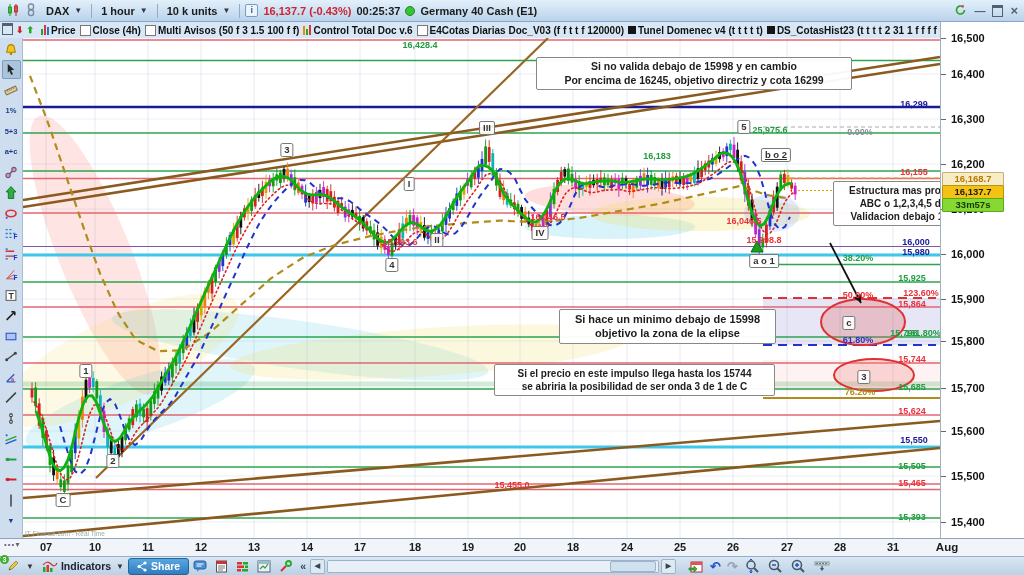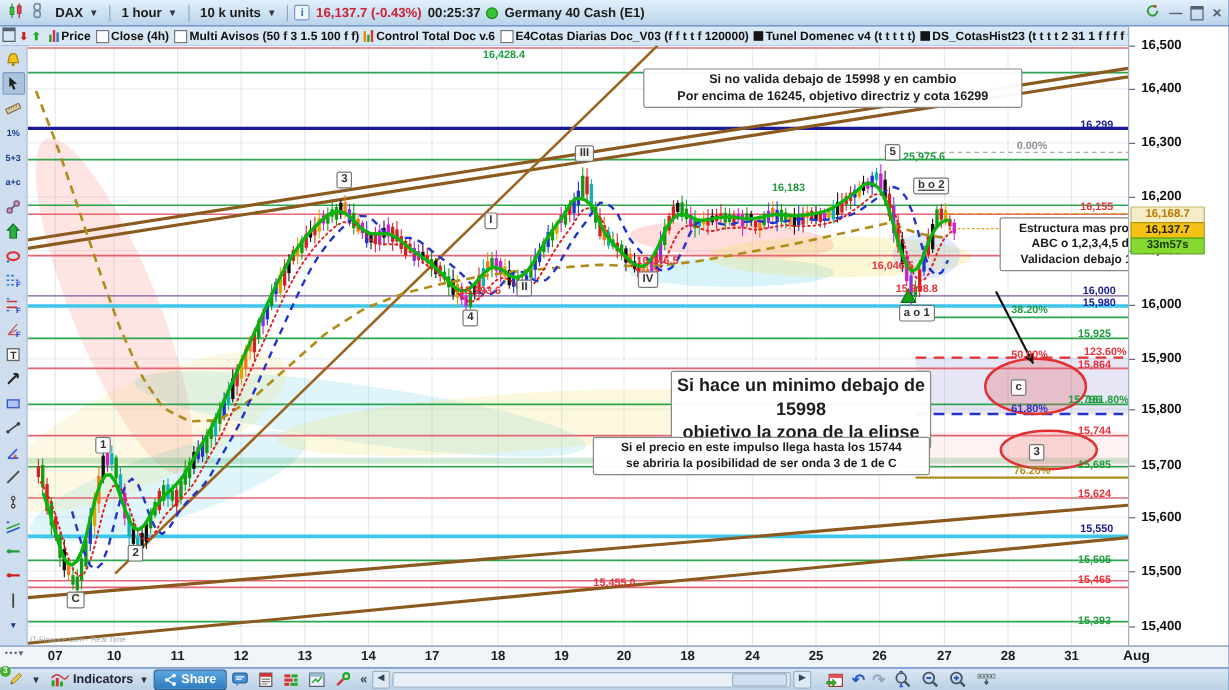--- a/index.html
+++ b/index.html
@@ -1,16 +1,16 @@
 <!DOCTYPE html>
 <html><head>
 <meta charset="utf-8">
 <style>
   html,body{margin:0;padding:0;background:#9db4cc;}
-  #app{position:relative;width:1024px;height:575px;overflow:hidden;background:#1d4ed8;
+  #app{position:relative;width:1024px;height:575px;overflow:hidden;background:#86efac;
        font-family:"Liberation Sans",sans-serif;box-shadow:0 0 0 1px #5d7fa6 inset;}
   
   .titlebar{position:absolute;left:0;top:0;width:1024px;height:22px;box-sizing:border-box;
     background:linear-gradient(#e3f0fb,#b9d3ea);border-bottom:1px solid #88a6c6;
     display:flex;align-items:center;gap:5px;padding:0 6px;font-size:11px;font-weight:bold;color:#1b1b1b;}
   .tb-sep{width:1px;height:14px;background:#93aac4;}
   .drop{font-size:8px;color:#334;margin-left:2px;}
   .price-txt{font-weight:bold;}
   .green-dot{width:8px;height:8px;border-radius:50%;background:#35c435;border:1px solid #1d8a1d;}
   .info-ico{width:11px;height:11px;background:#eef4fb;border:1px solid #7a9cc0;color:#3366aa;
@@ -829,21 +829,21 @@
         <div class="lbl" style="left: 889px; top: 266px; color: rgb(232, 50, 60);">15,864</div>
         <div class="lbl" style="left: 881px; top: 295px; color: rgb(31, 157, 63);">15,796</div>
         <div class="lbl" style="left: 889px; top: 321px; color: rgb(232, 50, 60);">15,744</div>
         <div class="lbl" style="left: 889px; top: 349px; color: rgb(31, 157, 63);">15,685</div>
         <div class="lbl" style="left: 889px; top: 373px; color: rgb(232, 50, 60);">15,624</div>
         <div class="lbl" style="left: 891px; top: 402px; color: rgb(26, 26, 150);">15,550</div>
         <div class="lbl" style="left: 889px; top: 428px; color: rgb(31, 157, 63);">15,505</div>
         <div class="lbl" style="left: 889px; top: 445px; color: rgb(232, 50, 60);">15,465</div>
         <div class="lbl" style="left: 489px; top: 447px; color: rgb(232, 50, 60);">15,455.0</div>
         <div class="lbl" style="left: 889px; top: 479px; color: rgb(31, 157, 63);">15,393</div>
-        <div class="lbl" style="left: 837px; top: 83px; color: rgb(138, 143, 152);">0.00%</div>
+        <div class="lbl" style="left: 837px; top: 94px; color: rgb(138, 143, 152);">0.00%</div>
         <div class="lbl" style="left: 835px; top: 220px; color: rgb(31, 157, 63);">38.20%</div>
         <div class="lbl" style="left: 835px; top: 257px; color: rgb(232, 50, 60);">50.00%</div>
         <div class="lbl" style="left: 898px; top: 255px; color: rgb(232, 50, 60);">123.60%</div>
         <div class="lbl" style="left: 835px; top: 302px; color: rgb(34, 51, 204);">61.80%</div>
         <div class="lbl" style="left: 900px; top: 295px; color: rgb(31, 157, 63);">161.80%</div>
         <div class="lbl" style="left: 837px; top: 354px; color: rgb(176, 140, 26);">76.20%</div>
         <div class="wave" style="left: 264px; top: 112px;">3</div>
         <div class="wave" style="left: 386px; top: 146px;">I</div>
         <div class="wave" style="left: 464px; top: 90px;">III</div>
         <div class="wave" style="left: 414px; top: 202px;">II</div>
@@ -859,21 +859,21 @@
         <div class="wave" style="left: 40px; top: 462px;">C</div>
         <div class="ann" style="left: 513px; top: 19px; width: 306px; font-size: 10.5px; pointer-events: auto;">
           <div>Si no valida debajo de 15998 y en cambio</div>
           <div>Por encima de 16245, objetivo directriz y cota 16299</div>
         </div>
         <div class="ann" style="left: 810px; top: 143px; width: 140px; font-size: 10px; pointer-events: auto;">
           <div>Estructura mas probable</div>
           <div>ABC o  1,2,3,4,5 de C</div>
           <div>Validacion debajo 15998</div>
         </div>
-        <div class="ann" style="left: 536px; top: 271px; width: 207px; font-size: 15px; pointer-events: auto;">
+        <div class="ann" style="left: 536px; top: 271px; width: 207px; font-size: 11px; pointer-events: auto;">
           <div>Si hace un minimo debajo de 15998</div>
           <div>objetivo la zona de la elipse</div>
         </div>
         <div class="ann" style="left: 471px; top: 326px; width: 271px; font-size: 10px; pointer-events: auto;">
           <div>Si el precio en este impulso llega hasta los 15744</div>
           <div>se abriria la posibilidad de ser onda 3 de 1 de C</div>
         </div>
       </div>
     <div class="watermark">IT-Finance.com - Real Time</div>
   </div>

